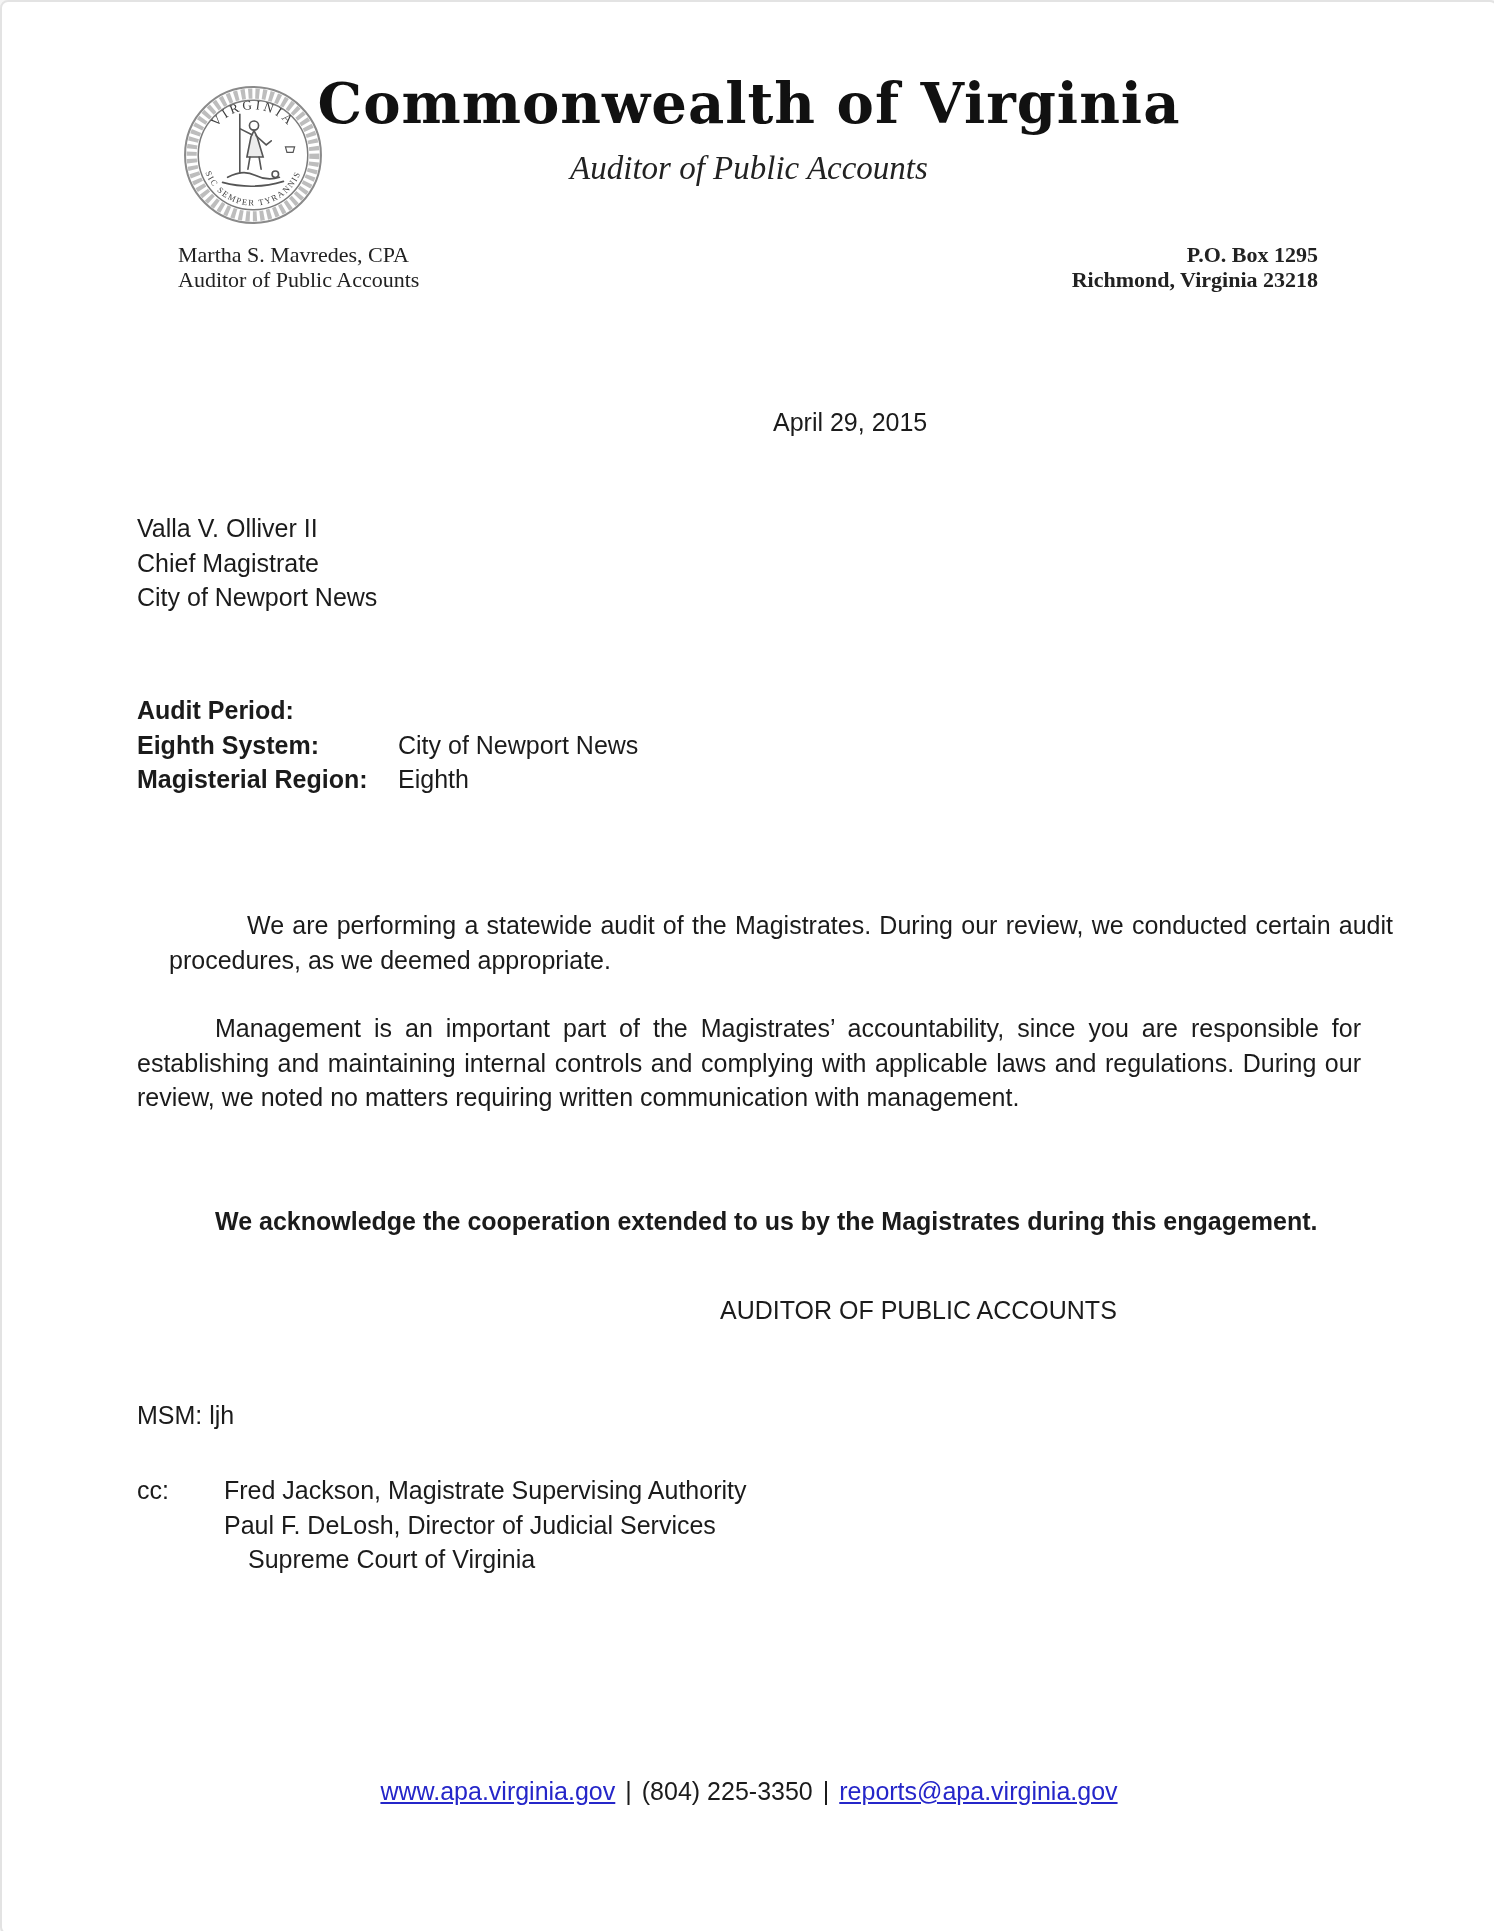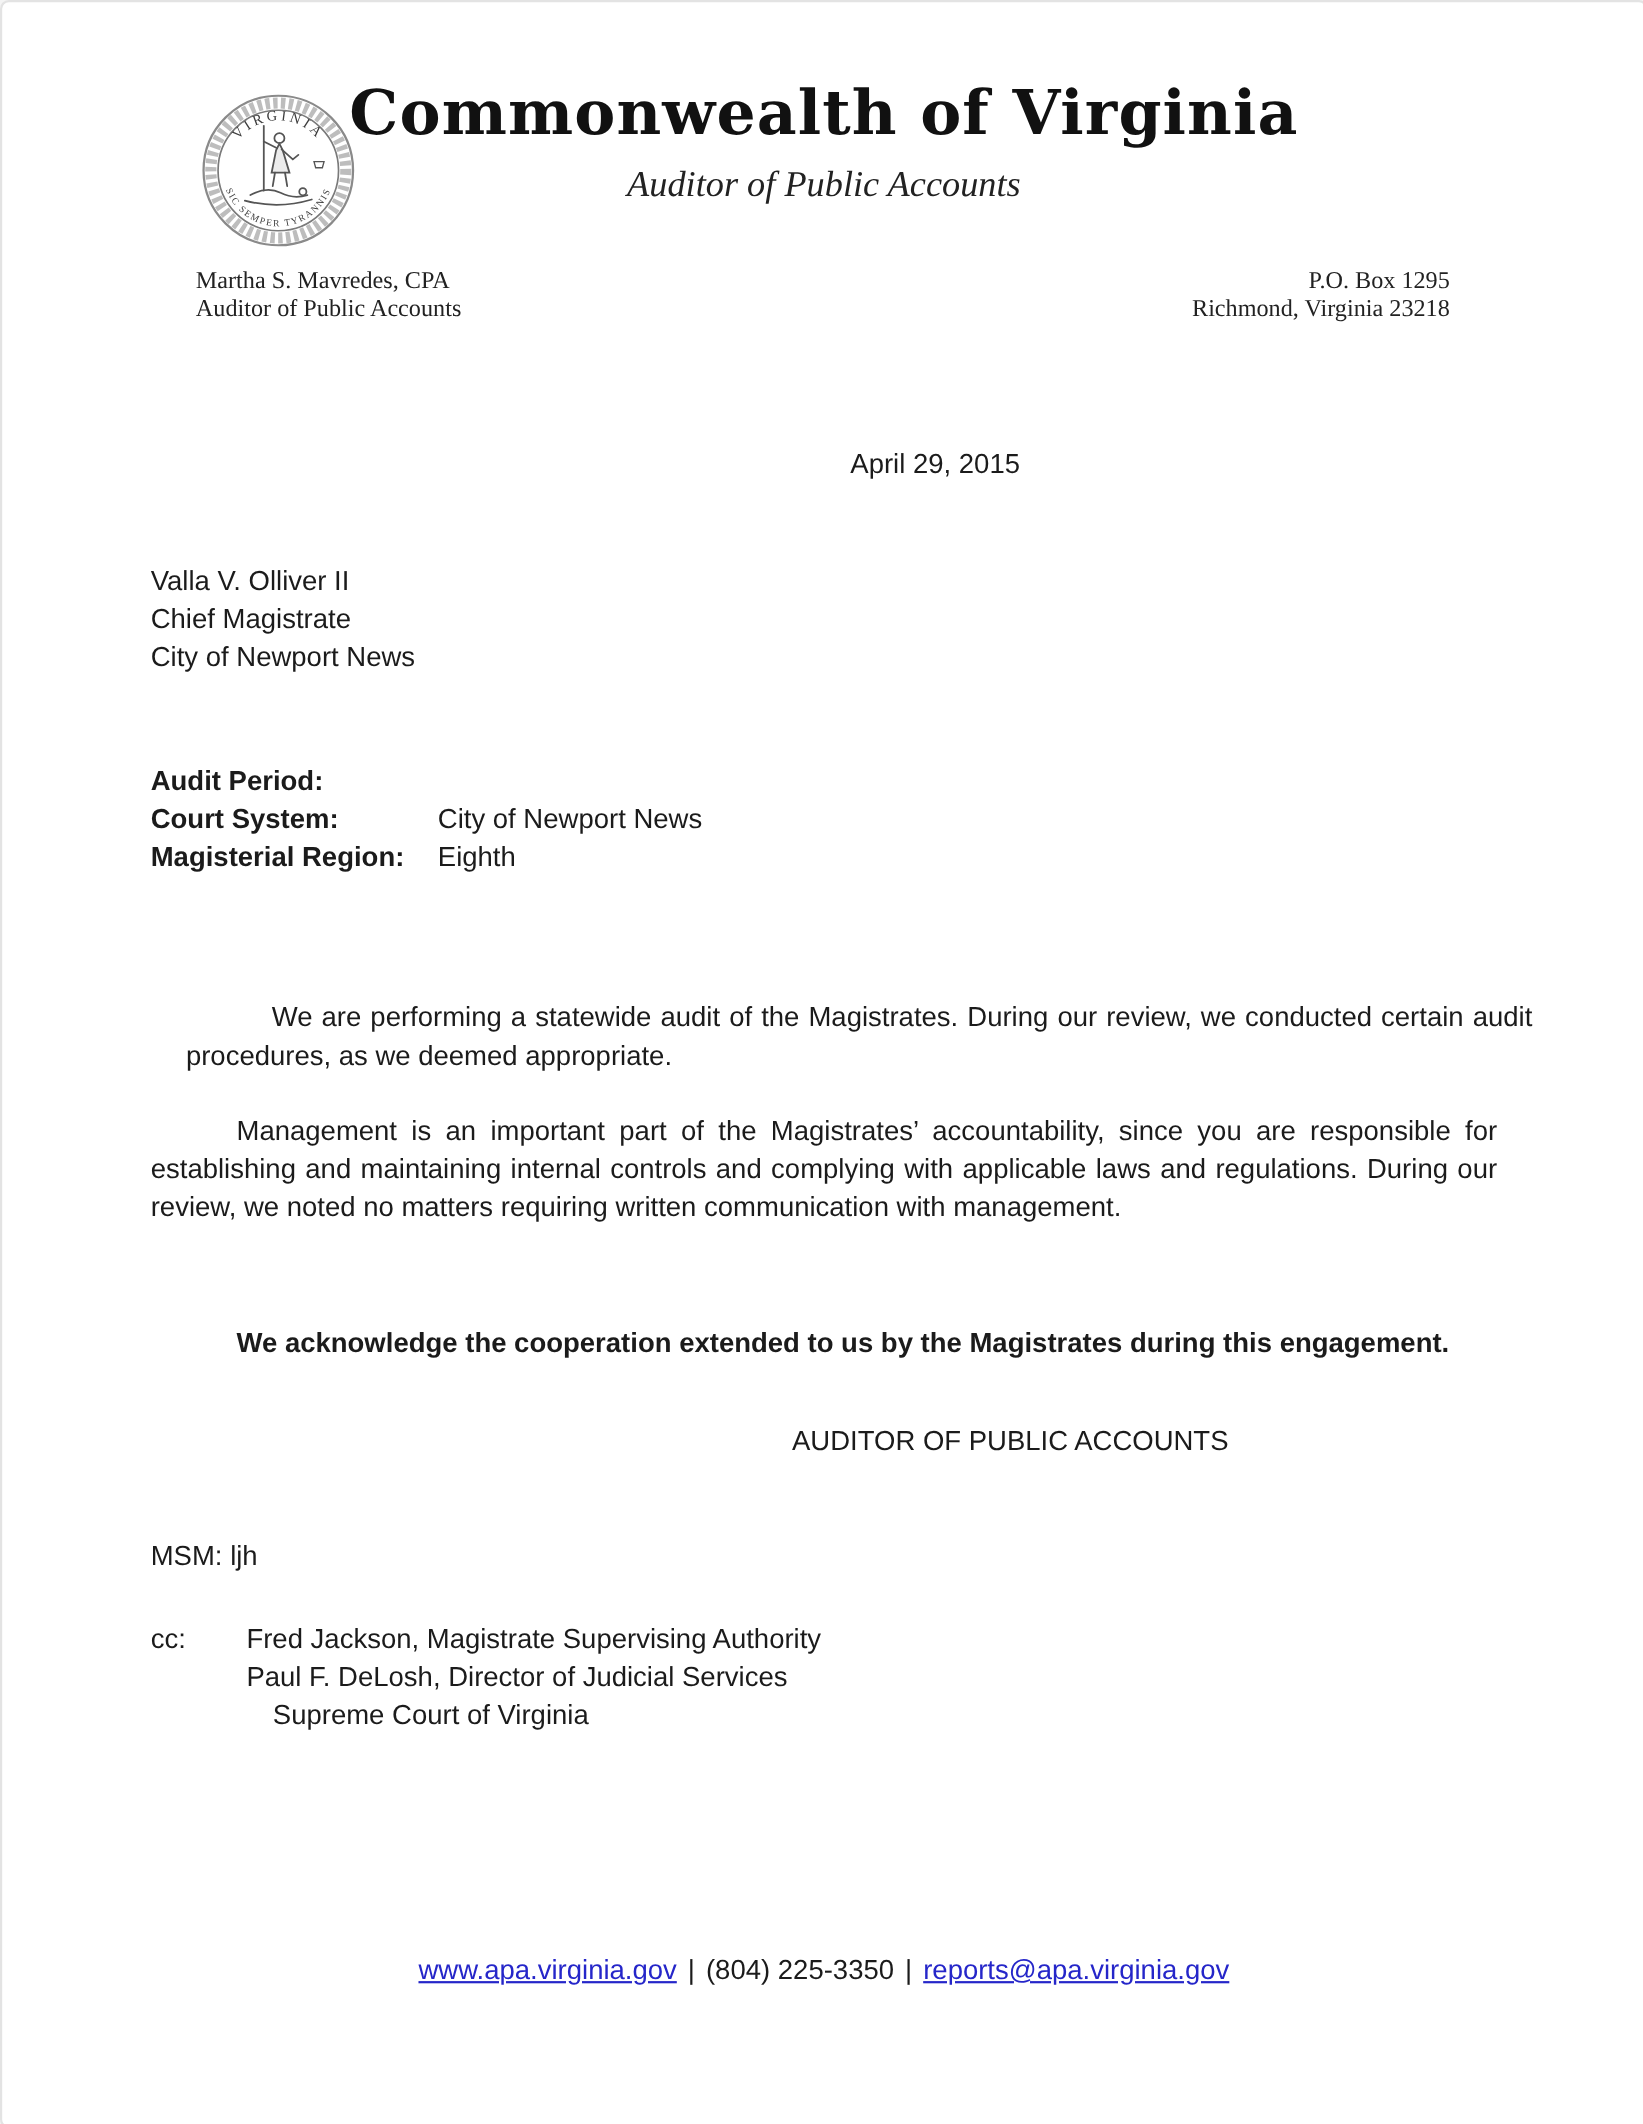--- a/index.html
+++ b/index.html
@@ -41,20 +41,21 @@
     font-family:"Liberation Serif", serif;
     font-size:22px; line-height:24.5px;
     color:#222;
   }
   .addr-block {
     position:absolute; top:241px; right:178px;
     text-align:right;
     font-family:"Liberation Serif", serif;
     font-size:22px; line-height:24.5px;
     color:#222;
+    font-weight:bold;
   }
 
   
   .date-line     { position:absolute; top:403px;  left:747px;margin-left:24px; }
   .recipient     { position:absolute; top:509px;  left:135px; }
   .audit-info    { position:absolute; top:691px;  left:135px; }
   .audit-row     { display:flex; }
   .audit-label   { width:261px; flex:0 0 261px;font-weight:bold; }
   .para          { position:absolute; left:135px; width:1224px; text-align:justify; text-indent:78px; margin:0; }
   .para-1       { top:906px;margin-left:32px; }
@@ -133,21 +134,21 @@
     <div>Valla V. Olliver II</div>
     <div>Chief Magistrate</div>
     <div>City of Newport News</div>
   </div>
 
   <div class="audit-info">
     <div class="audit-row">
       <div class="audit-label">Audit Period:</div>
     </div>
     <div class="audit-row">
-      <div class="audit-label">Court System:</div>
+      <div class="audit-label">Eighth System:</div>
       <div>City of Newport News</div>
     </div>
     <div class="audit-row">
       <div class="audit-label">Magisterial Region:</div>
       <div>Eighth</div>
     </div>
   </div>
 
   <p class="para para-1">We are performing a statewide audit of the Magistrates.  During our review, we conducted certain audit procedures, as we deemed appropriate.</p>
   <p class="para para-2">Management is an important part of the Magistrates’ accountability, since you are responsible for establishing and maintaining internal controls and complying with applicable laws and regulations. During our review, we noted no matters requiring written communication with management.</p>

